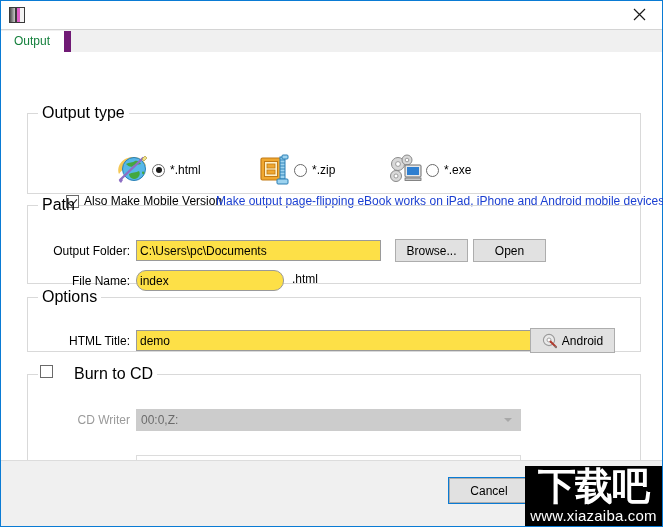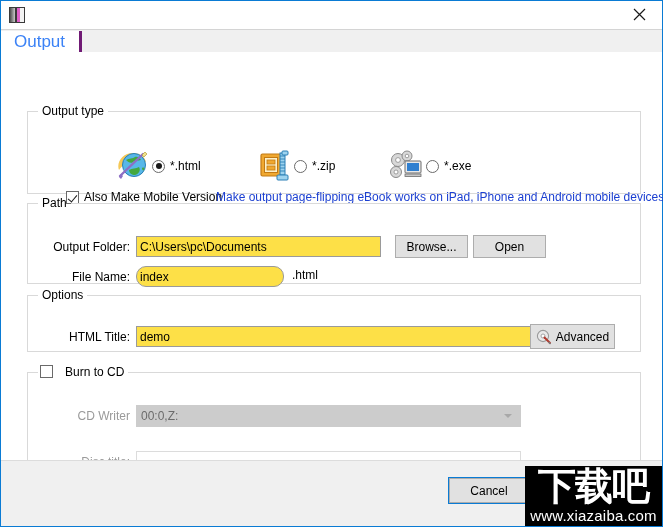--- a/index.html
+++ b/index.html
@@ -93,53 +93,53 @@
     height: 22px;
     background: #f0f0f0;
     border-top: 1px solid #d4d4d4;
     display: flex;
     align-items: flex-end;
   }
   .tab {
     height: 21px;
     line-height: 21px;
     padding: 0 14px 0 13px;
-    font-size: 17px;
-    background: #ffffff;
-    border-right: 3px solid #701a75;
-    box-sizing: border-box;
-    color: #3b82f6;
+    font-size: 12px;
+    background: #ffffff;
+    border-right: 7px solid #701a75;
+    box-sizing: border-box;
+    color: #15803d;
   }
 
   
   #content {
     position: relative;
     height: 412px;
     background: #ffffff;
     box-sizing: border-box;
   }
 
   fieldset.group {
     position: absolute;
     margin: 0;
     padding: 0;
     border: 1px solid #d9d9d9;
     background: transparent;
   }
   fieldset.group > legend {
     margin-left: 10px;
     padding: 0 4px;
-    font-size: 12px;
+    font-size: 16px;
     color: #000;
   }
   fieldset.group > legend.cb-legend {
     padding: 0 4px 0 2px;
     display: flex;
     align-items: flex-start;
-    gap: 12px;
+    gap: 21px;
   }
 
   
   #group-output-type { left: 26px; top: 52px; width: 612px; height: 88px; }
   #group-path        { left: 26px; top: 144px; width: 612px; height: 86px; }
   #group-options     { left: 26px; top: 236px; width: 612px; height: 62px; }
   #group-burn        { left: 26px; top: 313px; width: 612px; height: 146px; }
 
   
   .radio {
@@ -485,21 +485,21 @@
 
       <button class="btn" id="btn-advanced">
         <span class="adv-icon">
           <svg width="16" height="16" viewBox="0 0 16 16" aria-hidden="true">
             <circle cx="7" cy="7" r="5.6" fill="#e9e9e9" stroke="#9a9a9a" stroke-width="1.1"></circle>
             <circle cx="7" cy="7" r="2" fill="#ffffff" stroke="#9a9a9a" stroke-width="0.9"></circle>
             <path d="M8.5,8.5 L14,14" stroke="#b03a2e" stroke-width="2" stroke-linecap="round"></path>
             <path d="M13,12.6 L15,14.6 L14,15.6 L12,13.6 Z" fill="#7d7d7d"></path>
           </svg>
         </span>
-        <span>Advanced</span>
+        <span>Android</span>
       </button>
     </fieldset>
 
     <fieldset class="group" id="group-burn">
       <legend class="cb-legend">
         <span class="checkbox"></span>
         <span>Burn to CD</span>
       </legend>
 
       <div class="row" id="row-cd-writer">

